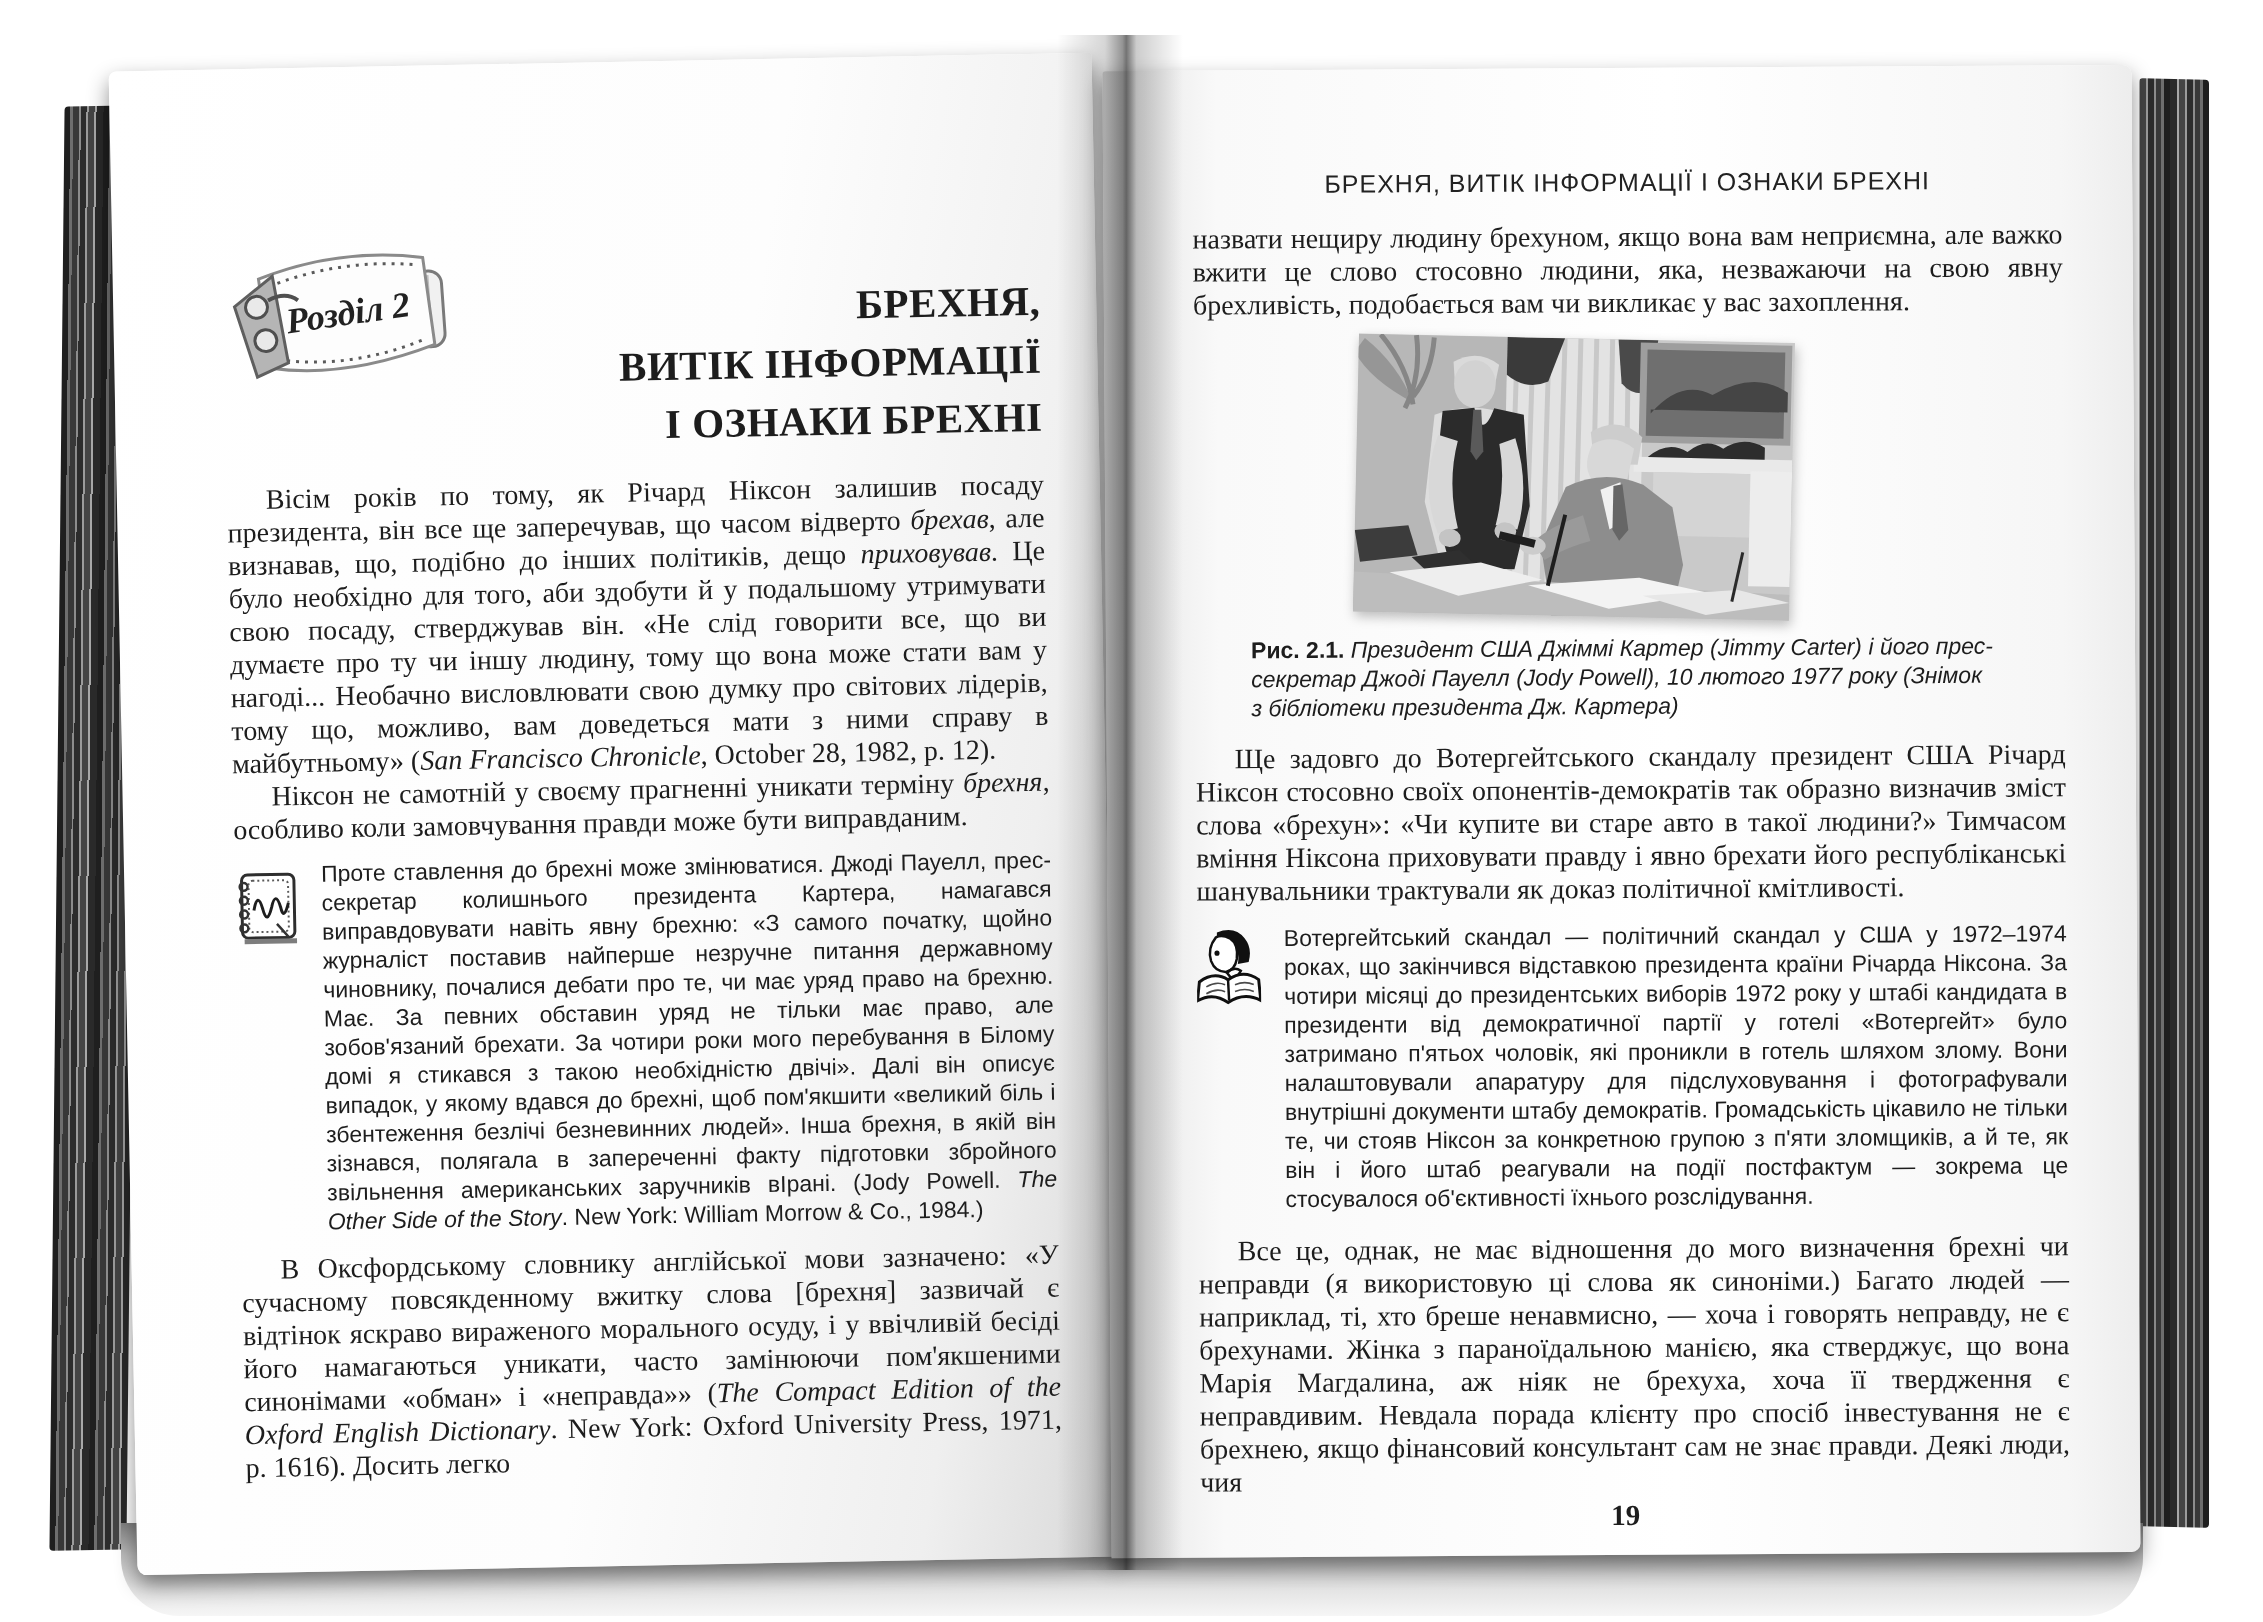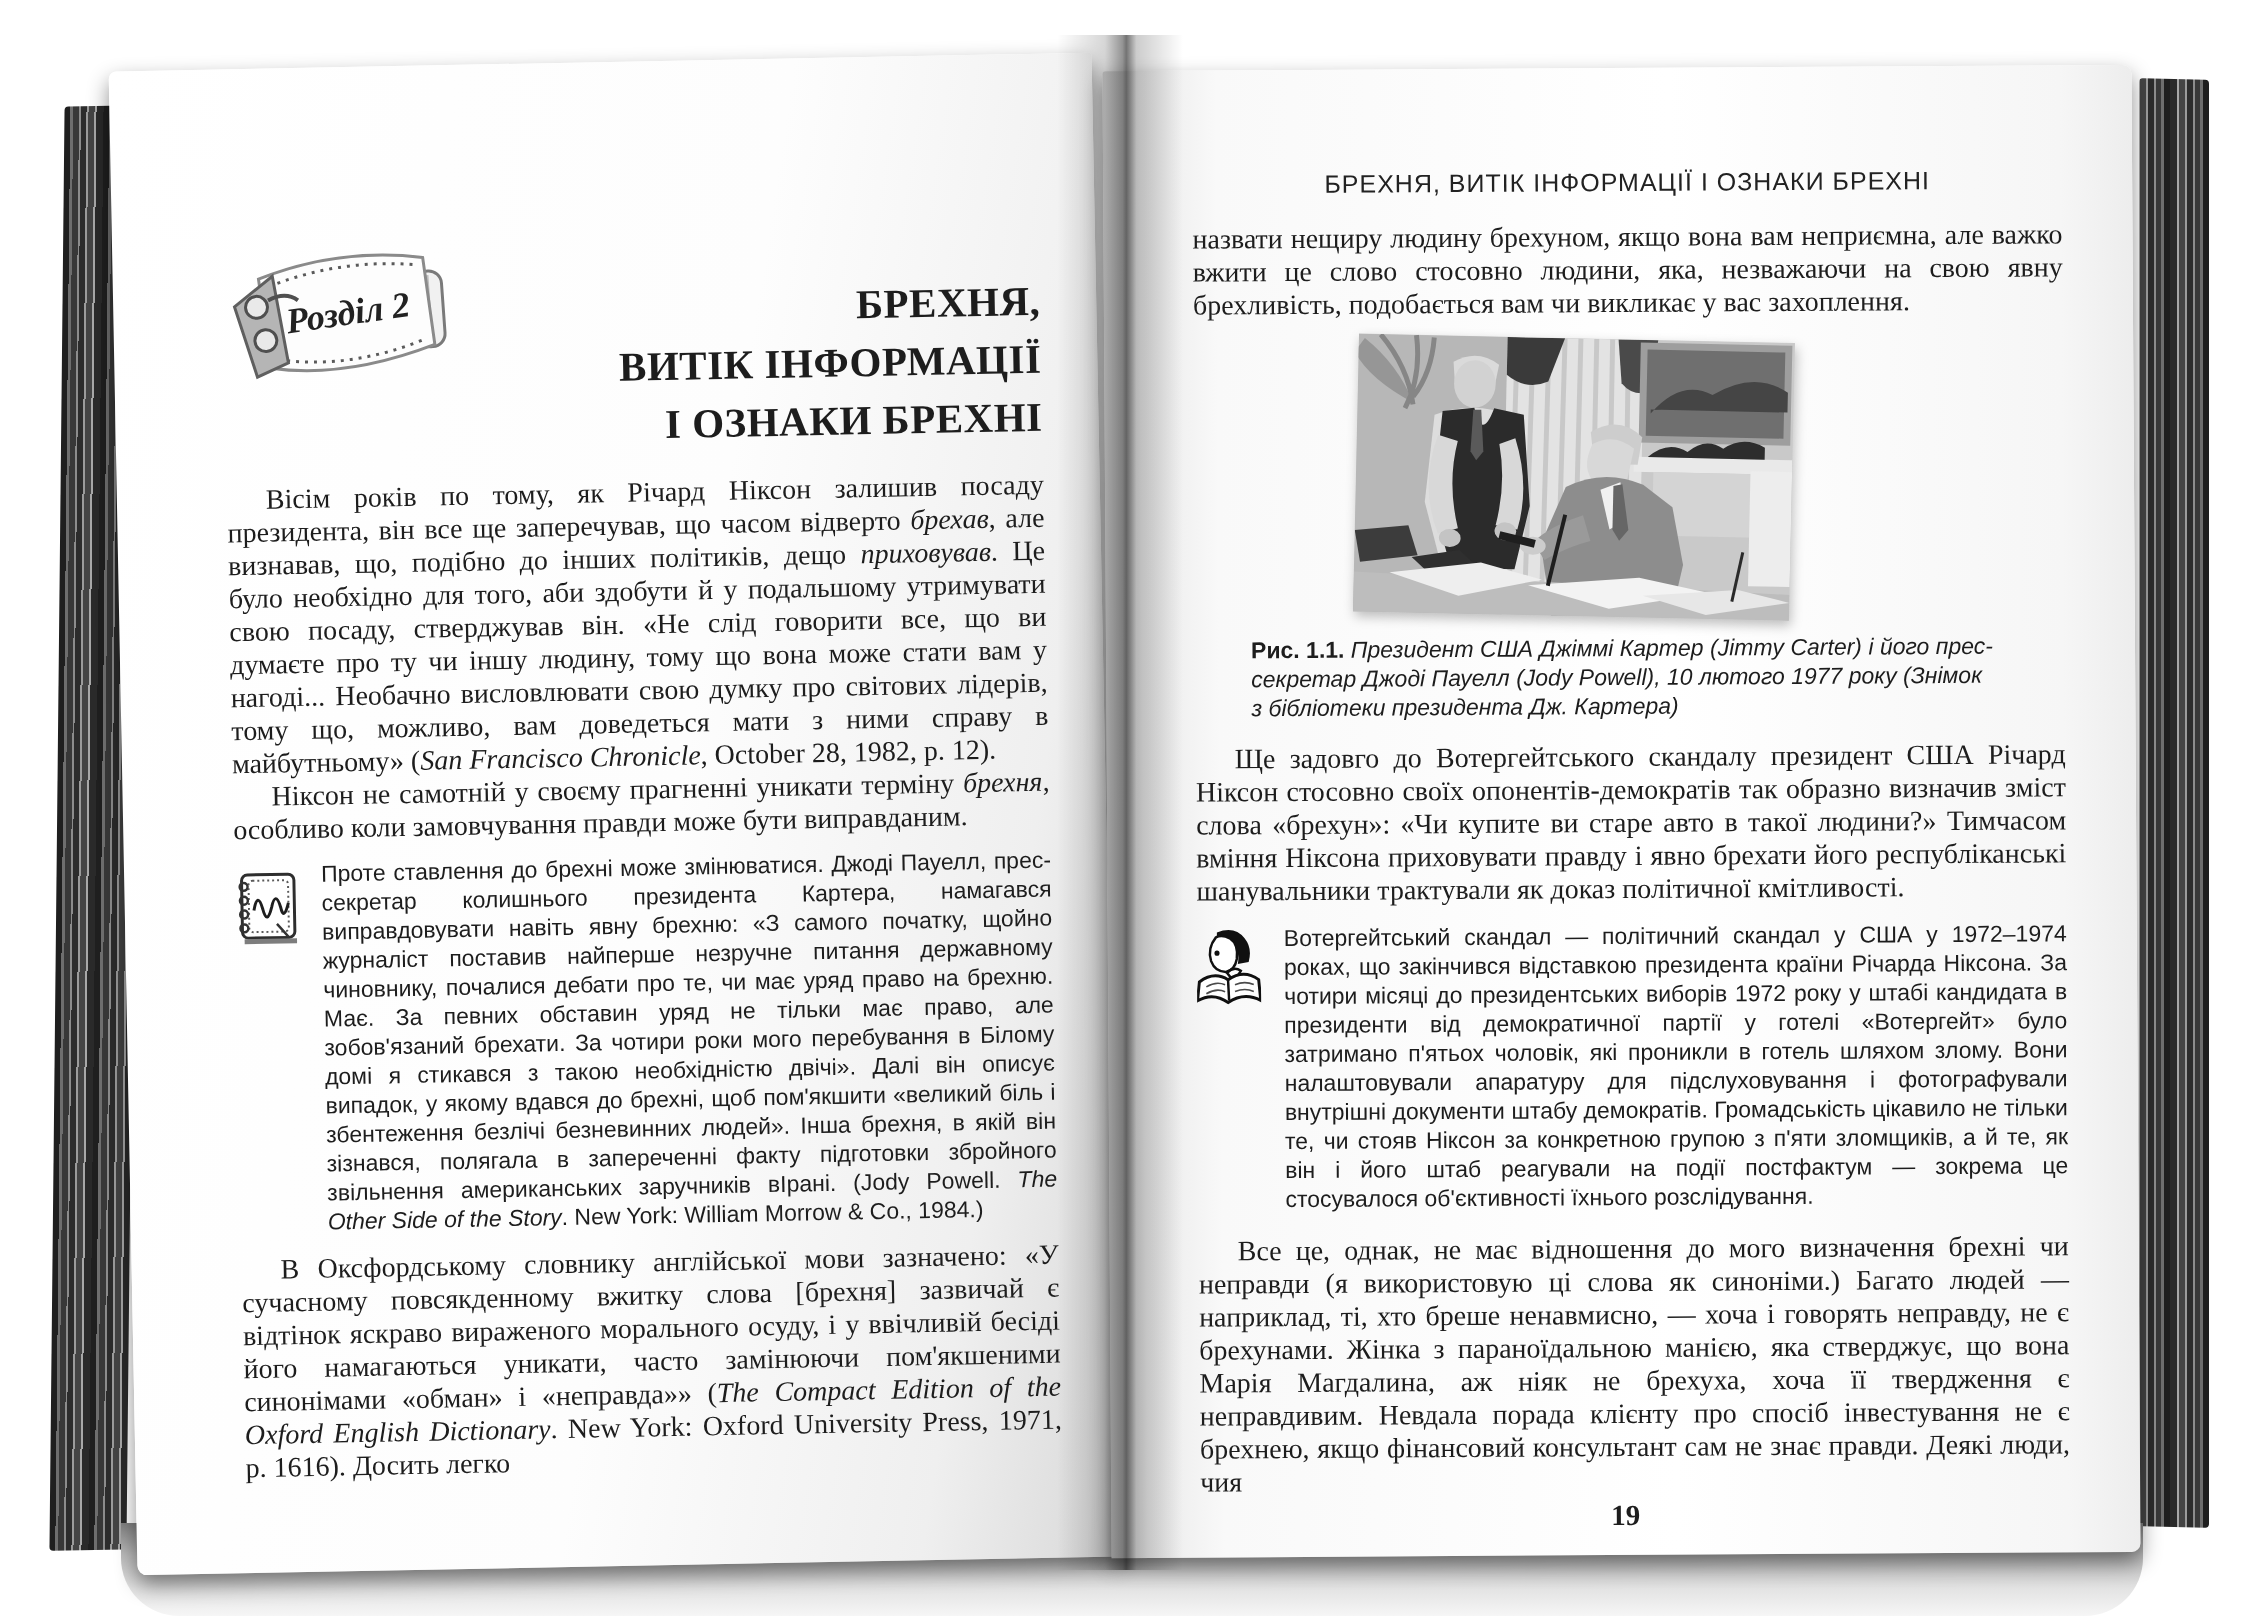--- a/index.html
+++ b/index.html
@@ -168,21 +168,21 @@
             <path d="M0,198 l54,-6 10,30 -58,8 z" fill="#3c3c3c"></path>
             <path d="M58,224 l48,-8 18,16 -46,10 z" fill="#2f2f2f"></path>
             <path d="M36,240 l92,-12 62,16 -84,18 z" fill="#eeeeee"></path>
             <path d="M176,250 l112,-10 72,14 -102,18 z" fill="#f3f3f3"></path>
             <path d="M292,258 l96,-8 52,12 -84,14 z" fill="#e7e7e7"></path>
             <line x1="212" y1="178" x2="196" y2="250" stroke="#1e1e1e" stroke-width="4"></line>
             <line x1="392" y1="212" x2="382" y2="262" stroke="#2a2a2a" stroke-width="3"></line>
           </svg>
         </div>
 
-        <div class="fig-caption"><span class="fig-label">Рис. 1.1.</span><span class="fig-text"> Президент США Джіммі Картер (Jimmy Carter) і його прес-секретар Джоді Пауелл (Jody Powell), 10 лютого 1977 року (Знімок з бібліотеки президента Дж. Картера)</span></div>
+        <div class="fig-caption"><span class="fig-label">Рис. 2.1.</span><span class="fig-text"> Президент США Джіммі Картер (Jimmy Carter) і його прес-секретар Джоді Пауелл (Jody Powell), 10 лютого 1977 року (Знімок з бібліотеки президента Дж. Картера)</span></div>
 
         <p class="body-par indent mt20">Ще задовго до Вотергейтського скандалу президент США Річард Ніксон стосовно своїх опонентів-демократів так образно визначив зміст слова «брехун»: «Чи купите ви старе авто в такої людини?» Тимчасом вміння Ніксона приховувати правду і явно брехати його республіканські шанувальники трактували як доказ політичної кмітливості.</p>
 
         <div class="sidebar-block">
           <div class="sidebar-icon">
             <svg viewBox="0 0 64 84" width="64" height="83">
               <path d="M20,4 q18,-7 28,6 q8,10 4,24 l-11,2 q3,-17 -8,-22 q-8,-4 -13,-1 z" fill="#101010"></path>
               <path d="M19,9 q-9,11 -5,24 q4,11 15,11 q9,-2 11,-13 q2,-15 -7,-21 q-8,-4 -14,-1 z" fill="#ffffff" stroke="#101010" stroke-width="2.5"></path>
               <circle cx="20" cy="25" r="2.6" fill="#101010"></circle>
               <path d="M30,45 q7,-7 14,-2 l-7,11 z" fill="#ffffff" stroke="#101010" stroke-width="2.5"></path>

